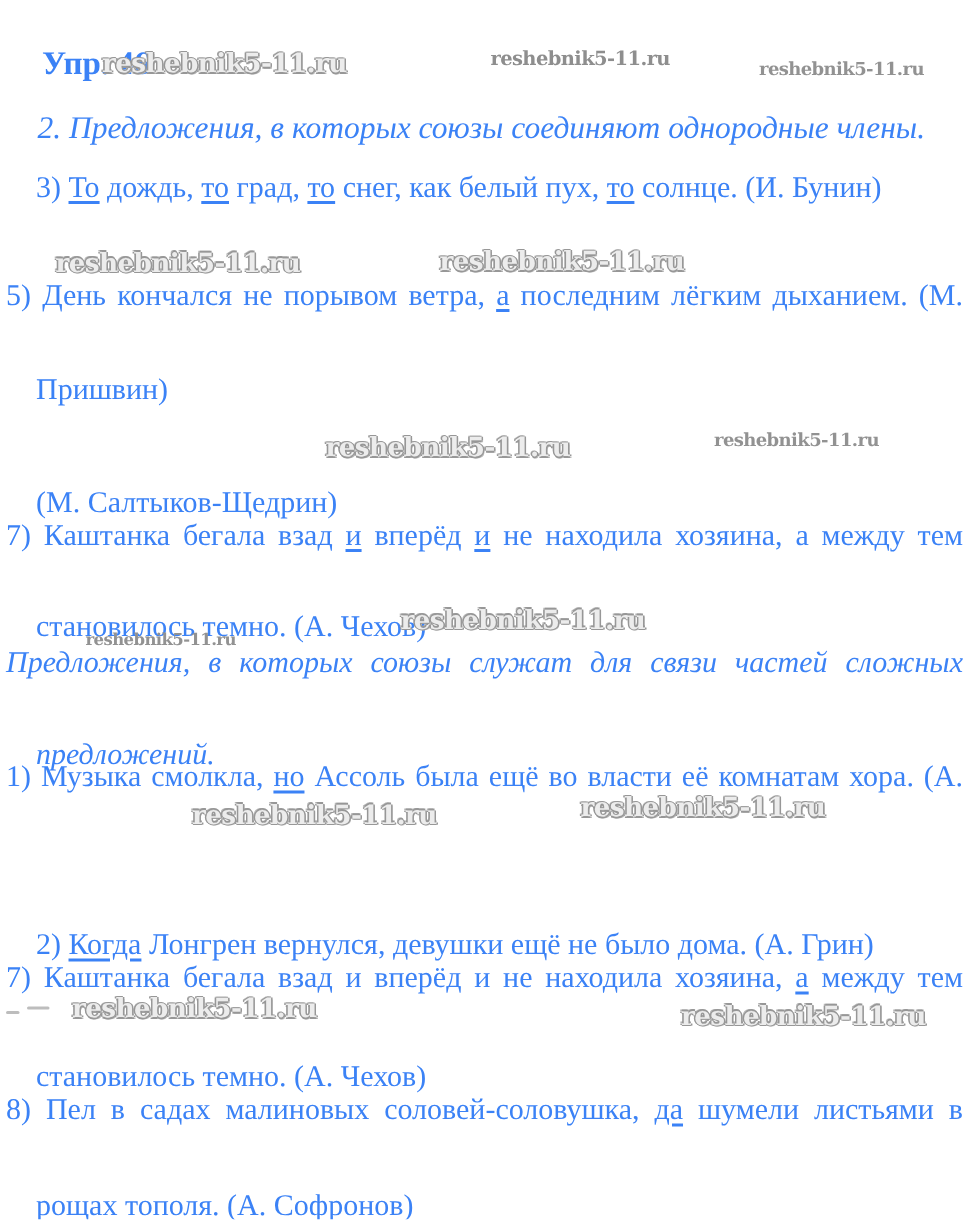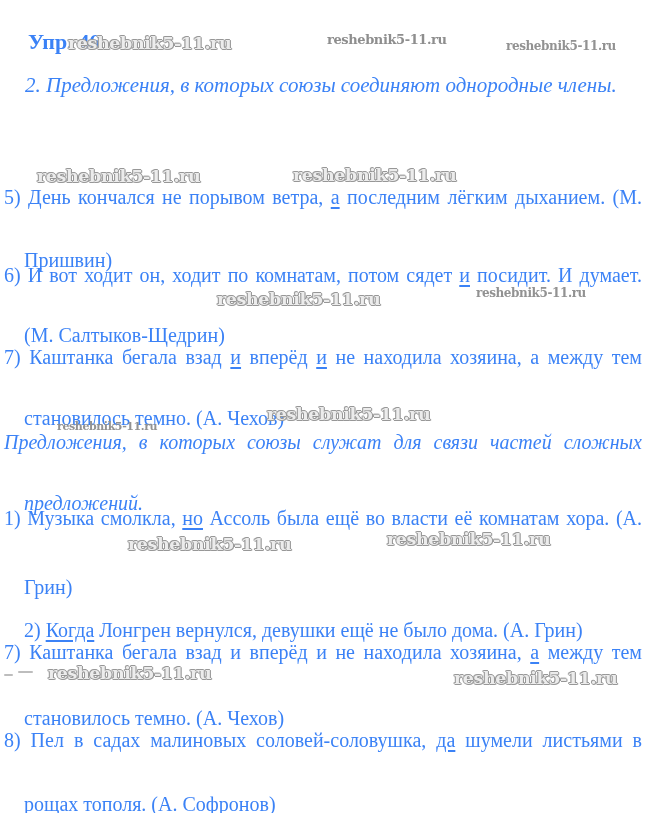--- a/index.html
+++ b/index.html
@@ -83,55 +83,52 @@
   </div>
 
   <div class="line heading" style="top:4px">
     <span>Упр. 46</span>
   </div>
 
   <div class="line it" style="top:49px;font-size:21px">
     <span>2. Предложения, в которых союзы соединяют однородные члены.</span>
   </div>
 
+  <div class="line" style="top:91px">
+    <span>3) </span><span class="u">То</span><span> дождь, </span><span class="u">то</span><span> град, </span><span class="u">то</span><span> снег, как белый пух, </span><span class="u">то</span><span> солнце. (И. Бунин)</span>
+  </div>
 
 
   <div class="line just" style="top:186px">
     <span>5) День кончался не порывом ветра, </span><span class="u">а</span><span> последним лёгким дыханием. (М.</span>
   </div>
   <div class="line" style="top:226px">
     <span>Пришвин)</span>
   </div>
 
-  <div class="line just" style="top:264px">
-    <span>6) И вот ходит он, ходит по комнатам, потом сядет </span><span class="u">и</span><span> посидит. И думает.</span>
-  </div>
   <div class="line" style="top:301px">
     <span>(М. Салтыков-Щедрин)</span>
   </div>
 
   <div class="line just" style="top:346px">
     <span>7) Каштанка бегала взад </span><span class="u">и</span><span> вперёд </span><span class="u">и</span><span> не находила хозяина, а между тем</span>
   </div>
   <div class="line" style="top:384px">
     <span>становилось темно. (А. Чехов)</span>
   </div>
 
   <div class="line it just" style="top:431px">
     <span>Предложения, в которых союзы служат для связи частей сложных</span>
   </div>
   <div class="line it" style="top:469px">
     <span>предложений.</span>
   </div>
 
   <div class="line just" style="top:507px">
     <span>1) Музыка смолкла, </span><span class="u">но</span><span> Ассоль была ещё во власти её комнатам хора. (А.</span>
-  </div>
-  <div class="line" style="top:553px">
-    <span>Грин)</span>
   </div>
 
   <div class="line" style="top:596px">
     <span>2) </span><span class="u">Когда</span><span> Лонгрен вернулся, девушки ещё не было дома. (А. Грин)</span>
   </div>
 
   <div class="line just" style="top:641px">
     <span>7) Каштанка бегала взад и вперёд и не находила хозяина, </span><span class="u">а</span><span> между тем</span>
   </div>
   <div class="line" style="top:684px">

